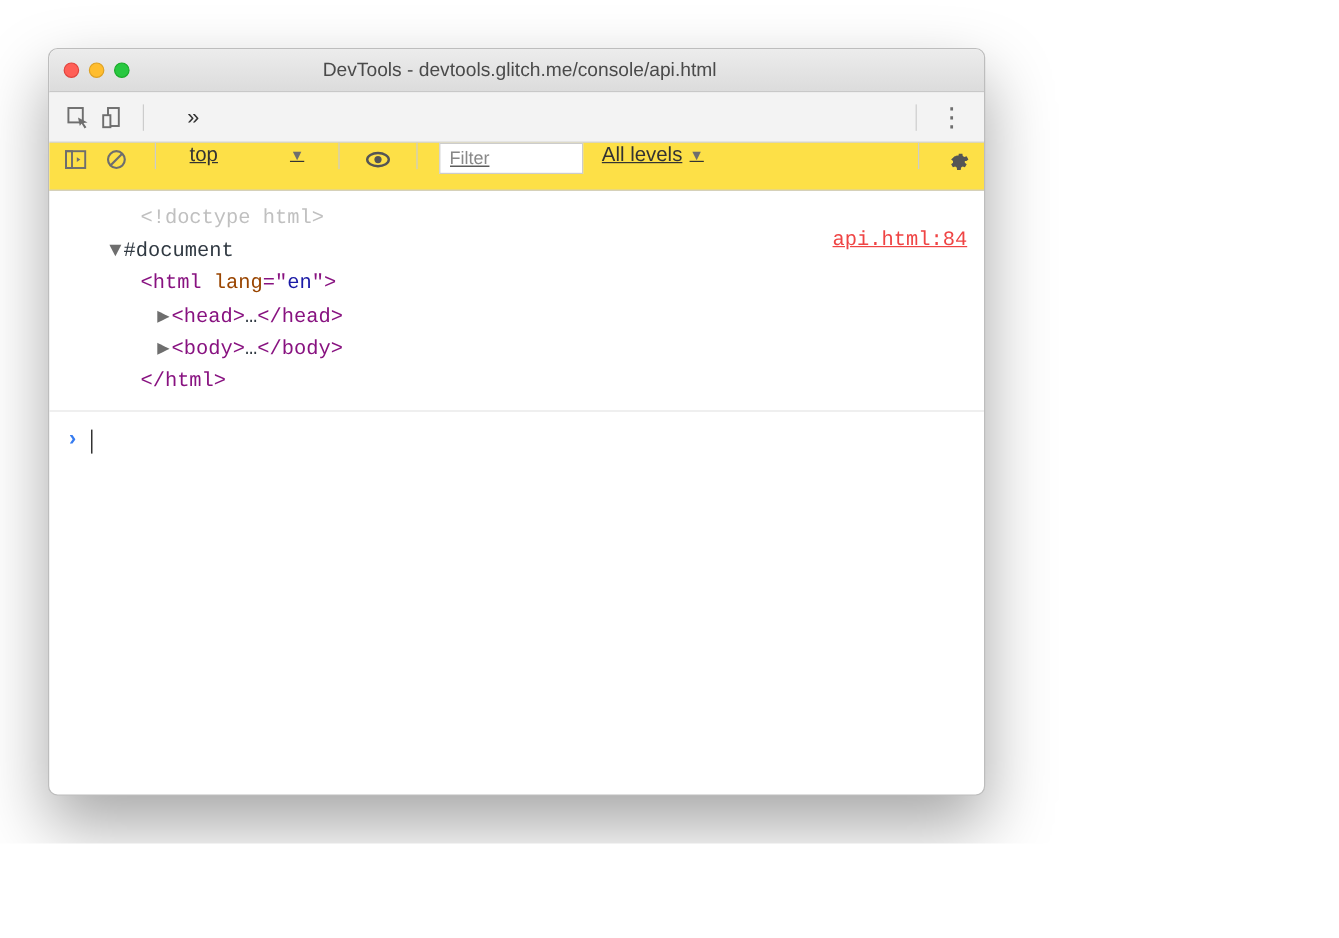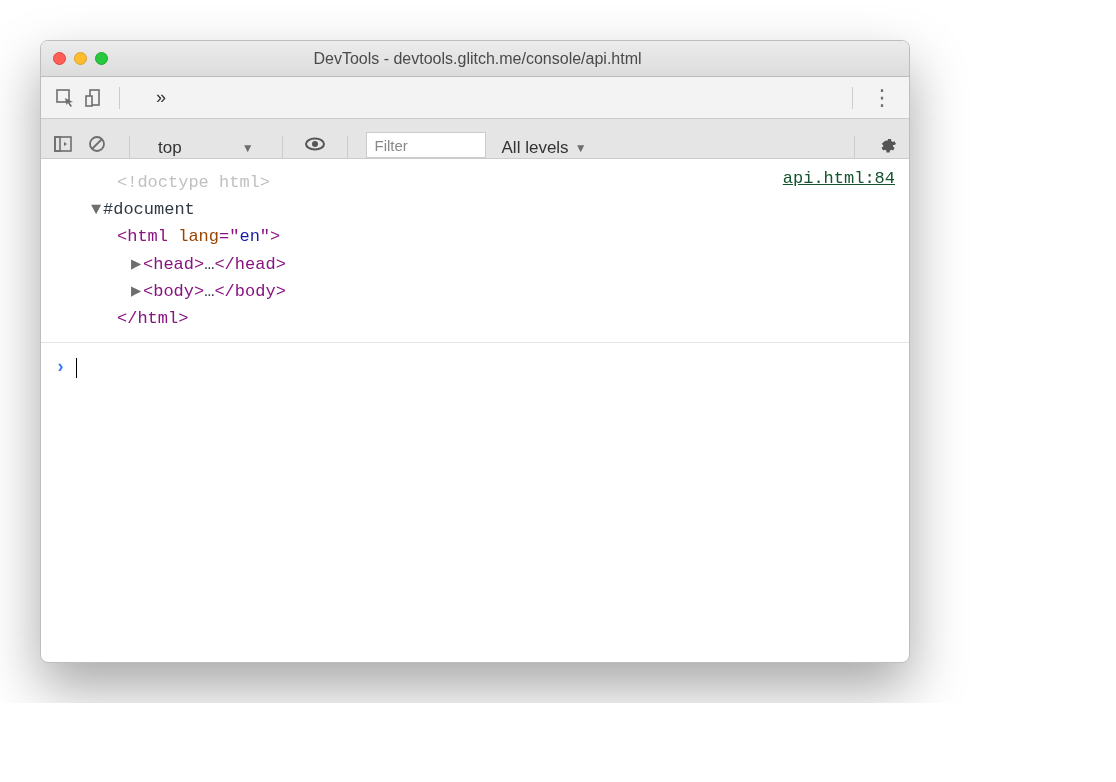--- a/index.html
+++ b/index.html
@@ -3,21 +3,21 @@
 <meta charset="utf-8">
 <style>
   * { box-sizing: border-box; }
   body {
     margin: 0;
     padding: 40px;
     background: #fff;
     font-family: -apple-system, BlinkMacSystemFont, "Segoe UI", Helvetica, Arial, sans-serif;
   }
   .window {
-    width: 870px;
+    width: 781px;
     border: 1px solid #bdbdbd;
     border-radius: 8px;
     overflow: hidden;
     box-shadow: 0 25px 55px rgba(0,0,0,0.35);
     background: #fff;
   }
   
   .titlebar {
     height: 36px;
     background: linear-gradient(#ececec, #dcdcdc);
@@ -83,28 +83,29 @@
   .tab.active {
     color: #333;
     border-bottom-color: #1a73e8;
   }
   .tabbar .chev { font-size: 18px; color:#333; margin-left: 24px; cursor:pointer;}
   .tabbar .spacer { flex:1; }
   .dots { font-size: 22px; color:#6e6e6e; padding: 0 6px; cursor:pointer; }
   
   .toolbar {
     height: 40px;
-    background: #e5e5e5;
+    background: #fde047;
     border-bottom: 1px solid #ccc;
     display: flex;
-    align-items: flex-end;
+    align-items: flex-start;
     padding: 0 8px;
     gap: 6px;
     font-size: 17px;
     color: #333;
+    text-decoration: underline;
   }
   .ctx-select {
     display: flex;
     align-items: center;
     gap: 60px;
     padding: 0 10px;
     cursor: pointer;
   }
   .ctx-select .arrow { color:#6e6e6e; font-size: 12px; }
   .filter-input {
@@ -135,23 +136,23 @@
     padding: 6px 0 0 0;
   }
   .msg {
     border-bottom: 1px solid #e4e4e4;
     padding: 4px 14px 10px 14px;
     position: relative;
   }
   .src-link {
     position: absolute;
     right: 14px;
-    top: 0;
+    top: 22px;
     text-decoration: underline;
-    color: #14532d;
+    color: #ef4444;
     cursor:pointer;
   }
   .tree-row {
     white-space: pre;
     color: #303942;
   }
   .tree-row .toggle {
     display:inline-block;
     width: 12px;
     color:#6e6e6e;

